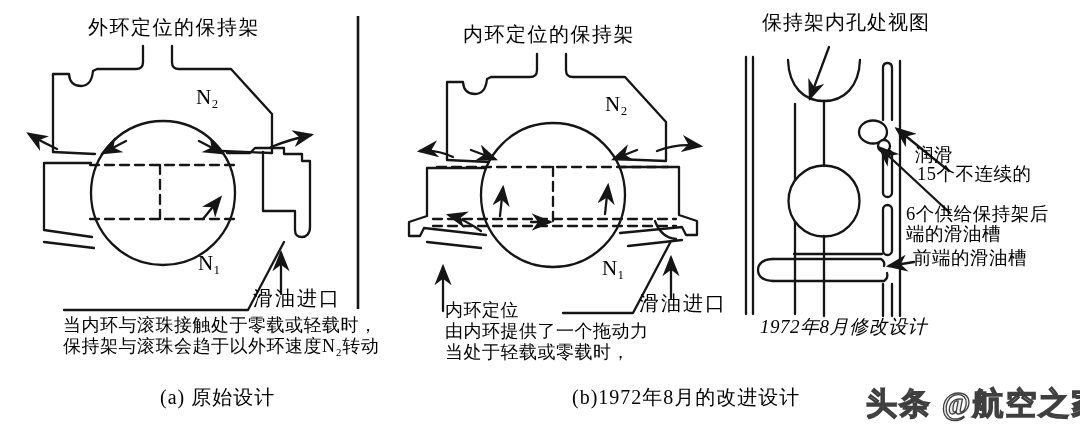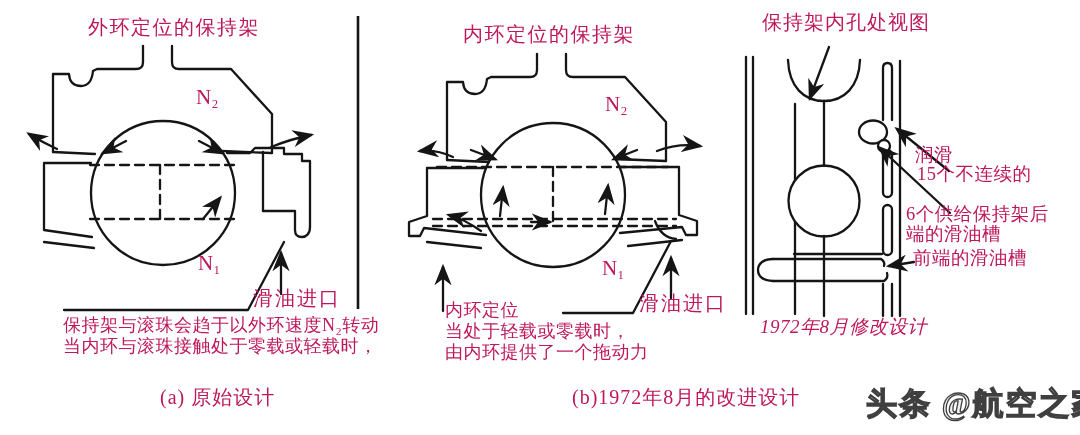--- a/index.html
+++ b/index.html
@@ -3,21 +3,21 @@
 <meta charset="utf-8">
 <style>
   html,body{margin:0;padding:0;}
   body{
     width:1080px;height:435px;position:relative;overflow:hidden;
     background:#ffffff;
     font-family:"Liberation Serif","DejaVu Serif",serif;
   }
   #art{position:absolute;left:0;top:0;}
   .lbl{
-    position:absolute;color:#be185d;white-space:nowrap;
+    position:absolute;color:#000000;white-space:nowrap;
     font-family:"Liberation Serif","DejaVu Serif",serif;
     line-height:1.05;
   }
   .title{font-size:20px;letter-spacing:1.5px;}
   .nlab{font-size:21px;}
   .oil{font-size:20px;letter-spacing:2px;}
   .note{font-size:18px;line-height:21px;letter-spacing:0.5px;}
   .cap{font-size:20px;letter-spacing:1px;}
   .ann{font-size:18.5px;line-height:19.5px;letter-spacing:0.5px;}
   .capr{font-size:19px;letter-spacing:0.5px;}
@@ -154,33 +154,33 @@
       <path d="M914,262 L889,266" marker-end="url(#ah)"></path>
     </g>
   </g>
 </svg>
 
 <div class="lbl title" style="left:88px;top:17px;">外环定位的保持架</div>
 <div class="lbl nlab" style="left:196px;top:86px;">N₂</div>
 <div class="lbl nlab" style="left:198px;top:252px;">N₁</div>
 <div class="lbl oil" style="left:253px;top:288px;">滑油进口</div>
 <div class="lbl note" style="left:63px;top:315px;">
+  <div>当内环与滚珠接触处于零载或轻载时，</div>
   <div>保持架与滚珠会趋于以外环速度N₂转动</div>
-  <div>当内环与滚珠接触处于零载或轻载时，</div>
 </div>
 <div class="lbl cap" style="left:160px;top:387px;">(a) 原始设计</div>
 
 <div class="lbl title" style="left:463px;top:24px;">内环定位的保持架</div>
 <div class="lbl nlab" style="left:605px;top:93px;">N₂</div>
 <div class="lbl nlab" style="left:602px;top:257px;">N₁</div>
 <div class="lbl oil" style="left:639px;top:293px;">滑油进口</div>
 <div class="lbl note" style="left:445px;top:300px;">
   <div>内环定位</div>
+  <div>由内环提供了一个拖动力</div>
   <div>当处于轻载或零载时，</div>
-  <div>由内环提供了一个拖动力</div>
 </div>
 <div class="lbl cap" style="left:572px;top:387px;">(b)1972年8月的改进设计</div>
 
 <div class="lbl title" style="left:762px;top:12px;letter-spacing:1px;">保持架内孔处视图</div>
 <div class="lbl ann" style="left:915px;top:146px;width:120px;">润滑</div>
 <div class="lbl ann" style="left:917px;top:165px;width:124px;">
   <div>15个不连续的</div>
 </div>
 <div class="lbl ann" style="left:906px;top:205px;width:145px;">
   <div>6个供给保持架后</div>

